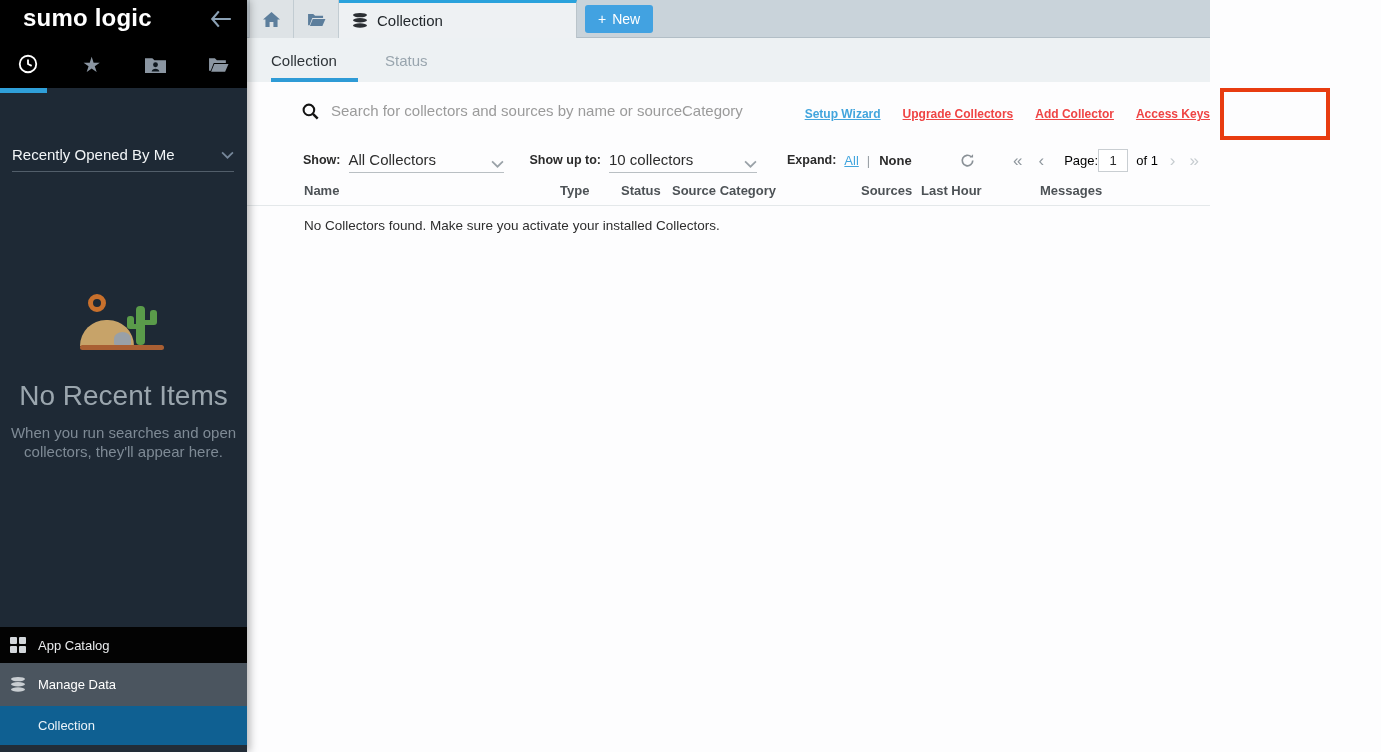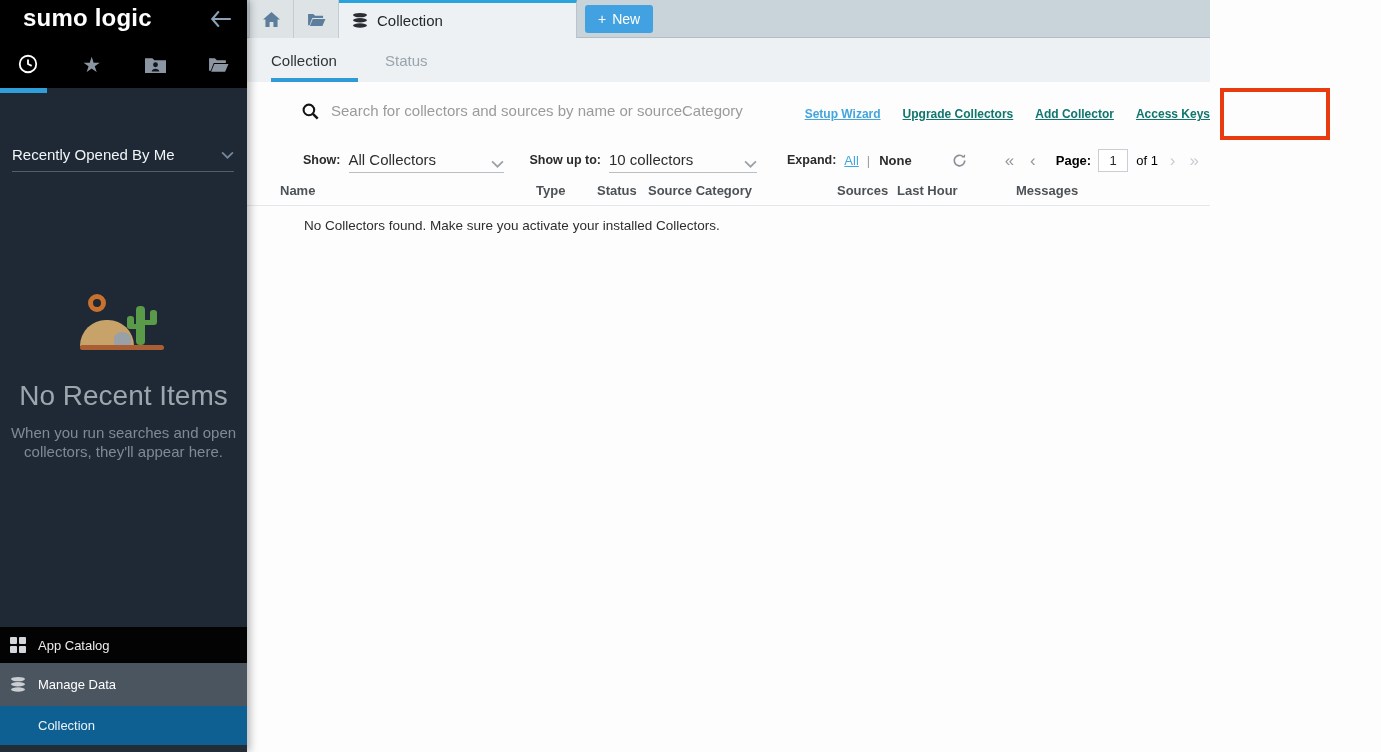--- a/index.html
+++ b/index.html
@@ -72,21 +72,21 @@
   .ptab-underline { position:absolute; left:24px; bottom:0; width:87px; height:4px; background:#2e9bd6; }
 
   
   .content { position:absolute; left:247px; top:82px; right:0; bottom:0; background:#fdfdfe; }
   .search-row { position:absolute; left:0; top:0; right:0; height:56px; }
   .search-icon { position:absolute; left:55px; top:21px; }
   .search-input { position:absolute; left:84px; top:13px; width:620px; height:30px; border:none; outline:none;
     font-size:15px; color:#333; background:transparent; font-family:"Liberation Sans", sans-serif; }
   .search-input::placeholder { color:#9b9b9b; opacity:1; }
   .links-row { position:absolute; right:0; top:25px; display:flex; gap:22px; white-space:nowrap; }
-  .hlink { font-size:12px; font-weight:700; color:#0f766e; text-decoration:underline; cursor:pointer; }
+  .hlink { font-size:12px; font-weight:700; color:#ef4444; text-decoration:underline; cursor:pointer; }
   .hlink-blue { color:#42a5dd; }
   .annotation-box { position:absolute; left:973px; top:6px; width:110px; height:52px;
     border:4px solid #e83c10; pointer-events:none; z-index:9; }
 
   .filter-row { position:absolute; left:0; top:58px; right:0; height:40px; display:flex; align-items:center;
     padding-left:56px; font-size:13px; color:#2b2b2b; }
   .f-label { font-weight:700; font-size:12.5px; }
   .select-ctl { display:flex; align-items:end; justify-content:space-between; border-bottom:1px solid #b9bfc3;
     height:26px; padding-bottom:4px; margin-left:8px; cursor:pointer; }
   .select-val { font-size:15px; color:#2d2d2d; }
@@ -95,27 +95,27 @@
   .expand-all { color:#42a5dd; text-decoration:underline; margin:0 8px; cursor:pointer; }
   .expand-sep { color:#9aa0a5; }
   .expand-none { font-weight:700; margin-left:9px; cursor:pointer; }
 
   .pager { position:absolute; right:11px; top:58px; height:40px; display:flex; align-items:center; }
   .refresh { margin-right:38px; cursor:pointer; display:flex; }
   .chev { font-size:17px; line-height:1; cursor:pointer; }
   .chev-on { color:#8f979e; }
   .chev-off { color:#c6ccd0; }
   .mr16 { margin-right:16px; } .mr14 { margin-right:14px; } .mr20 { margin-right:20px; }
-  .page-label { font-weight:700; font-size:13px; margin-right:7px; }
+  .page-label { font-weight:400; font-size:13px; }
   .page-input { width:30px; height:23px; border:1px solid #c9ced2; text-align:center; font-size:13px;
     color:#2b2b2b; margin-right:8px; font-family:"Liberation Sans", sans-serif; }
   .page-of { font-size:13px; margin-right:12px; }
 
   .table-head { position:absolute; left:0; top:101px; right:0; height:23px; display:flex;
-    padding-left:33px; border-bottom:1px solid #e4e8ea; font-size:13px; font-weight:700; color:#4d5256; }
+    padding-left:57px; border-bottom:1px solid #e4e8ea; font-size:13px; font-weight:700; color:#4d5256; }
   .c0{width:256px}.c1{width:61px}.c2{width:51px}.c3{width:189px}.c4{width:60px}.c5{width:119px}.c6{flex:1}
   .empty-msg { position:absolute; left:57px; top:136px; font-size:13.5px; color:#2e2e2e; }
 </style>
 </head>
 <body>
 
 <div class="app">
 
   <aside class="sidebar">
     <div class="logo-row">

